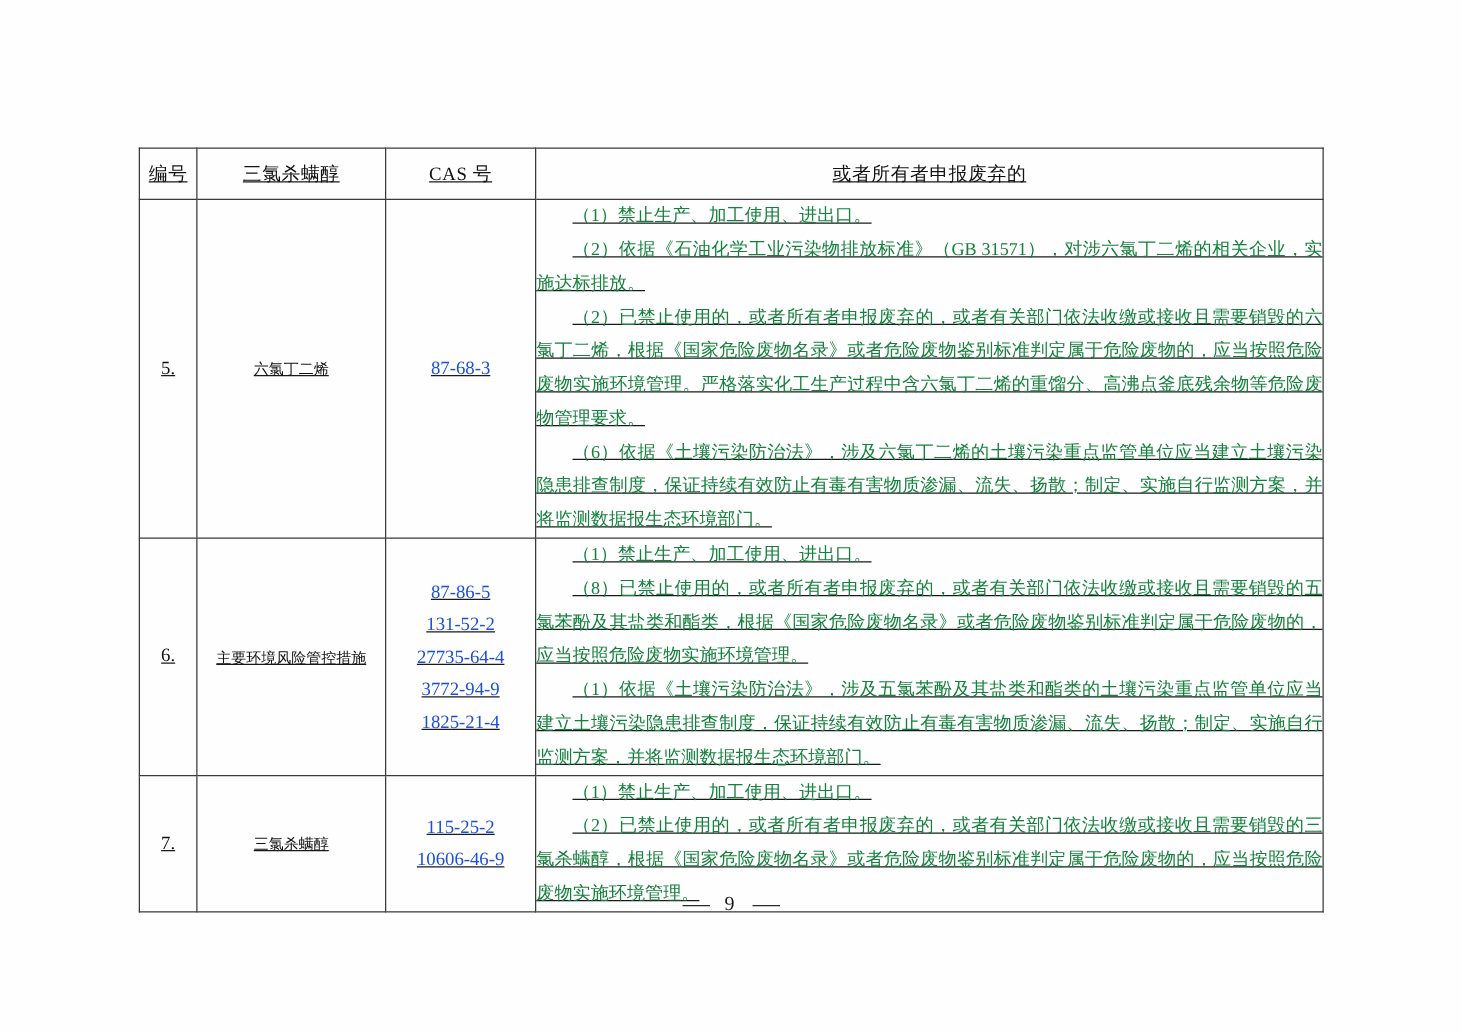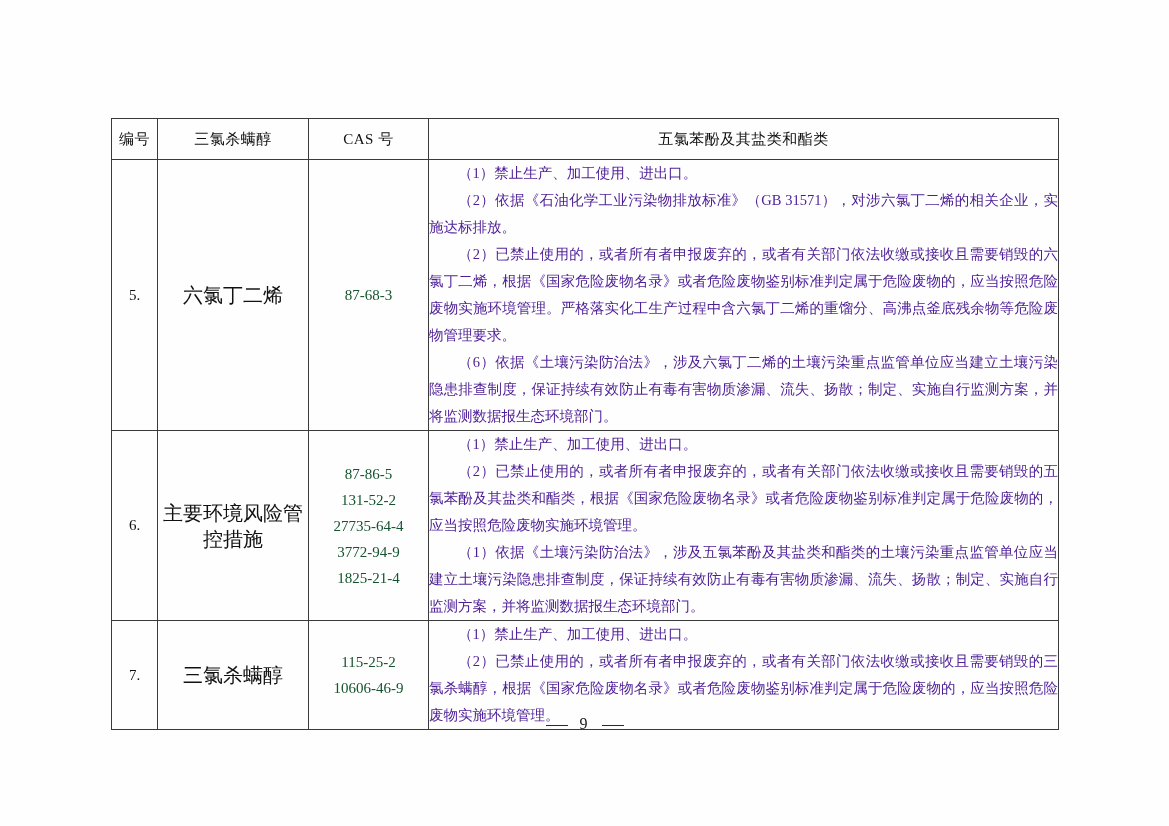--- a/index.html
+++ b/index.html
@@ -24,20 +24,21 @@
     height: 826px;
   }
 
   .doc-table {
     position: absolute;
     left: 111px;
     top: 118px;
     width: 947px;
     border-collapse: collapse;
     table-layout: fixed;
+    text-decoration: underline;
   }
 
   .doc-table td,
   .doc-table th {
     border: 1px solid #3a3a3a;
     padding: 0;
     vertical-align: middle;
     font-weight: normal;
   }
 
@@ -61,37 +62,37 @@
   }
 
   
   .cell-no {
     text-align: center;
     font-size: 15px;
     color: #111;
   }
   .cell-name {
     text-align: center;
-    font-size: 20px;
+    font-size: 12px;
     line-height: 26px;
     color: #111;
     padding: 0 8px;
   }
   .cell-cas {
     text-align: center;
     font-size: 15px;
     line-height: 26px;
-    color: #14532d;
+    color: #1d4ed8;
     white-space: pre-line;
   }
   .cell-measure {
     text-align: left;
     font-size: 14.5px;
     line-height: 27px;
-    color: #4c1d95;
+    color: #15803d;
     padding: 10px 9px 10px 9px;
     vertical-align: top;
   }
   .cell-measure p {
     margin: 0;
     text-indent: 2em;
     text-align: justify;
     text-justify: inter-ideograph;
   }
 
@@ -128,21 +129,21 @@
       <col class="c-no">
       <col class="c-name">
       <col class="c-cas">
       <col class="c-measure">
     </colgroup>
     <thead>
       <tr>
         <th class="hdr-cell">编号</th>
         <th class="hdr-cell">三氯杀螨醇</th>
         <th class="hdr-cell cas">CAS 号</th>
-        <th class="hdr-cell">五氯苯酚及其盐类和酯类</th>
+        <th class="hdr-cell">或者所有者申报废弃的</th>
       </tr>
     </thead>
     <tbody>
       <tr class="row-5">
         <td class="cell-no">5.</td>
         <td class="cell-name">六氯丁二烯</td>
         <td class="cell-cas">87-68-3</td>
         <td class="cell-measure">
           <p>（1）禁止生产、加工使用、进出口。</p>
           <p>（2）依据《石油化学工业污染物排放标准》（GB 31571），对涉六氯丁二烯的相关企业，实施达标排放。</p>
@@ -153,21 +154,21 @@
       <tr class="row-6">
         <td class="cell-no">6.</td>
         <td class="cell-name">主要环境风险管控措施</td>
         <td class="cell-cas">87-86-5
 131-52-2
 27735-64-4
 3772-94-9
 1825-21-4</td>
         <td class="cell-measure">
           <p>（1）禁止生产、加工使用、进出口。</p>
-          <p>（2）已禁止使用的，或者所有者申报废弃的，或者有关部门依法收缴或接收且需要销毁的五氯苯酚及其盐类和酯类，根据《国家危险废物名录》或者危险废物鉴别标准判定属于危险废物的，应当按照危险废物实施环境管理。</p>
+          <p>（8）已禁止使用的，或者所有者申报废弃的，或者有关部门依法收缴或接收且需要销毁的五氯苯酚及其盐类和酯类，根据《国家危险废物名录》或者危险废物鉴别标准判定属于危险废物的，应当按照危险废物实施环境管理。</p>
           <p>（1）依据《土壤污染防治法》，涉及五氯苯酚及其盐类和酯类的土壤污染重点监管单位应当建立土壤污染隐患排查制度，保证持续有效防止有毒有害物质渗漏、流失、扬散；制定、实施自行监测方案，并将监测数据报生态环境部门。</p>
         </td>
       </tr>
       <tr class="row-7">
         <td class="cell-no">7.</td>
         <td class="cell-name">三氯杀螨醇</td>
         <td class="cell-cas">115-25-2
 10606-46-9</td>
         <td class="cell-measure">
           <p>（1）禁止生产、加工使用、进出口。</p>

